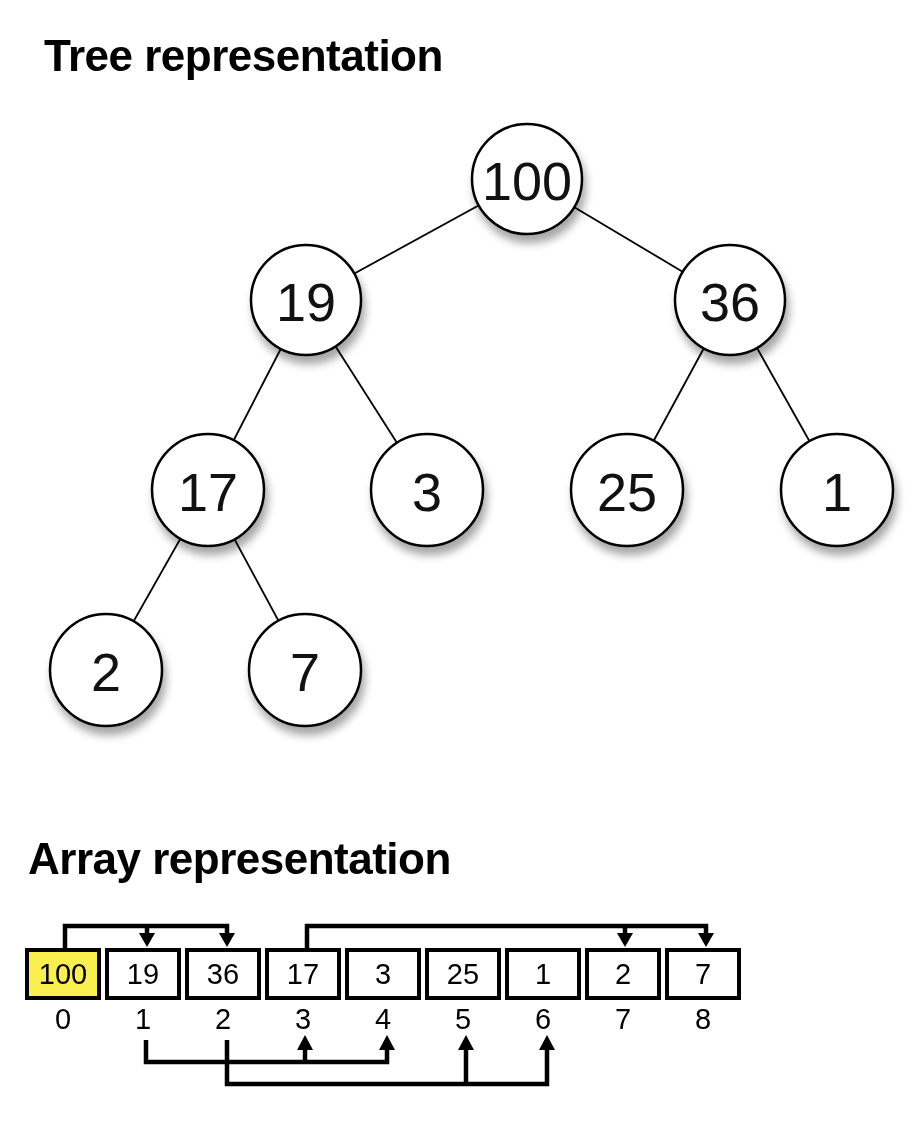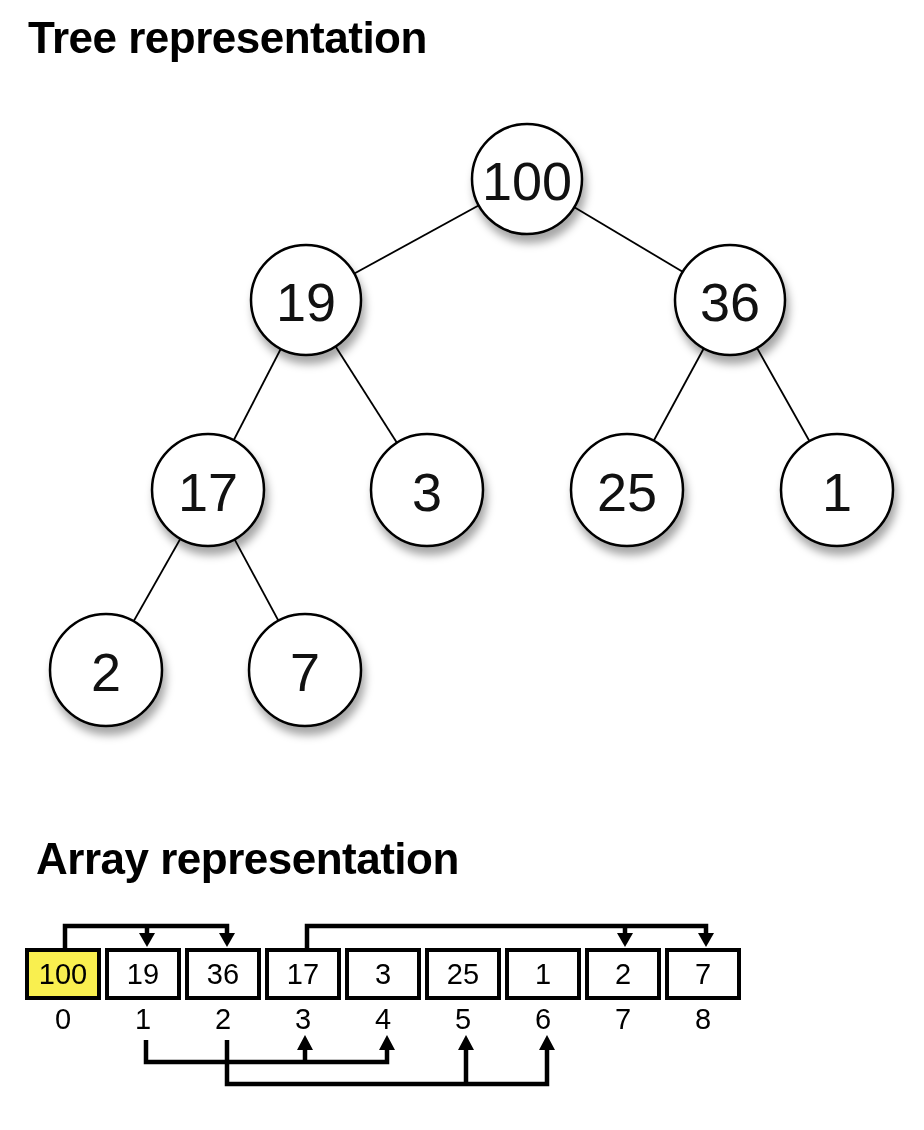--- a/index.html
+++ b/index.html
@@ -13,22 +13,22 @@
   }
   .heading {
     position: absolute;
     left: 28px;
     font-size: 44px;
     font-weight: bold;
     letter-spacing: -0.5px;
     color: #000;
     white-space: nowrap;
   }
-  #tree-heading  { top: 13px; }
-  #array-heading { top: 834px; margin-left: 8px; }
+  #tree-heading  { top: 31px; margin-left: 16px; }
+  #array-heading { top: 834px; }
 
   svg.overlay { position: absolute; left: 0; top: 0; }
 
   .edge  { stroke: #000; stroke-width: 1.8; }
   .node  { fill: #fff; stroke: #000; stroke-width: 2.5; }
   .node-text {
     font-family: "Liberation Sans", sans-serif;
     font-size: 54px;
     fill: #111;
   }

